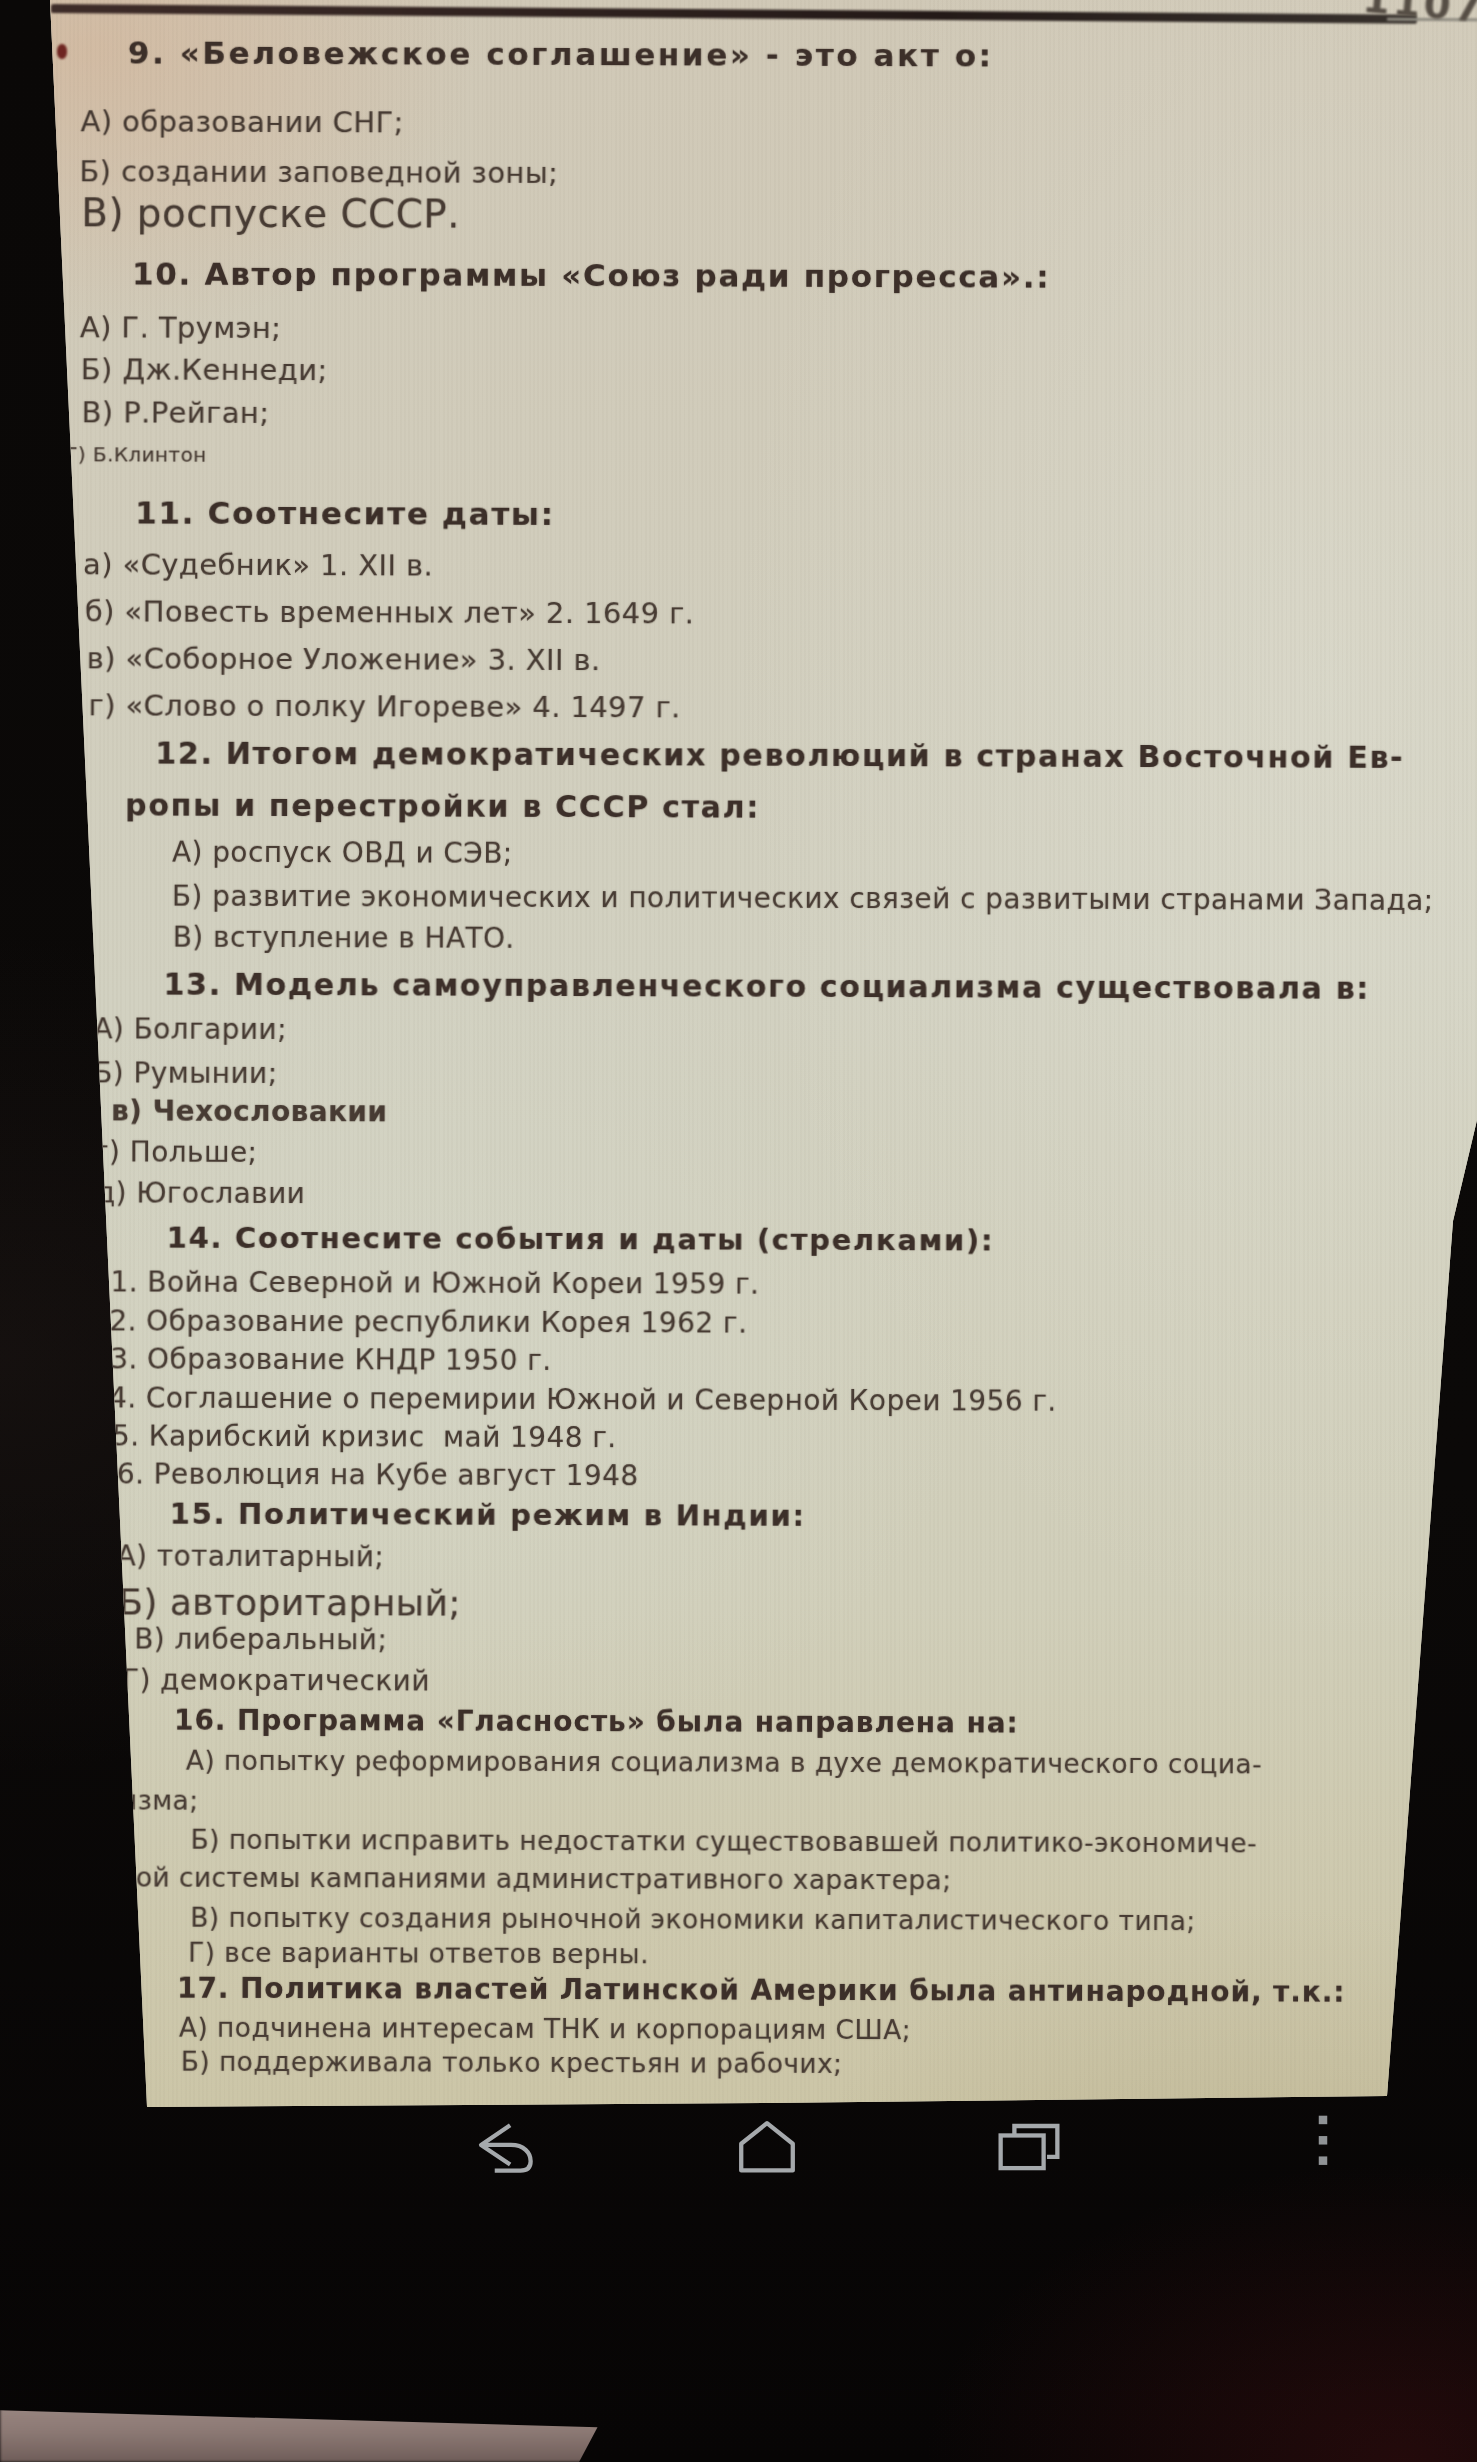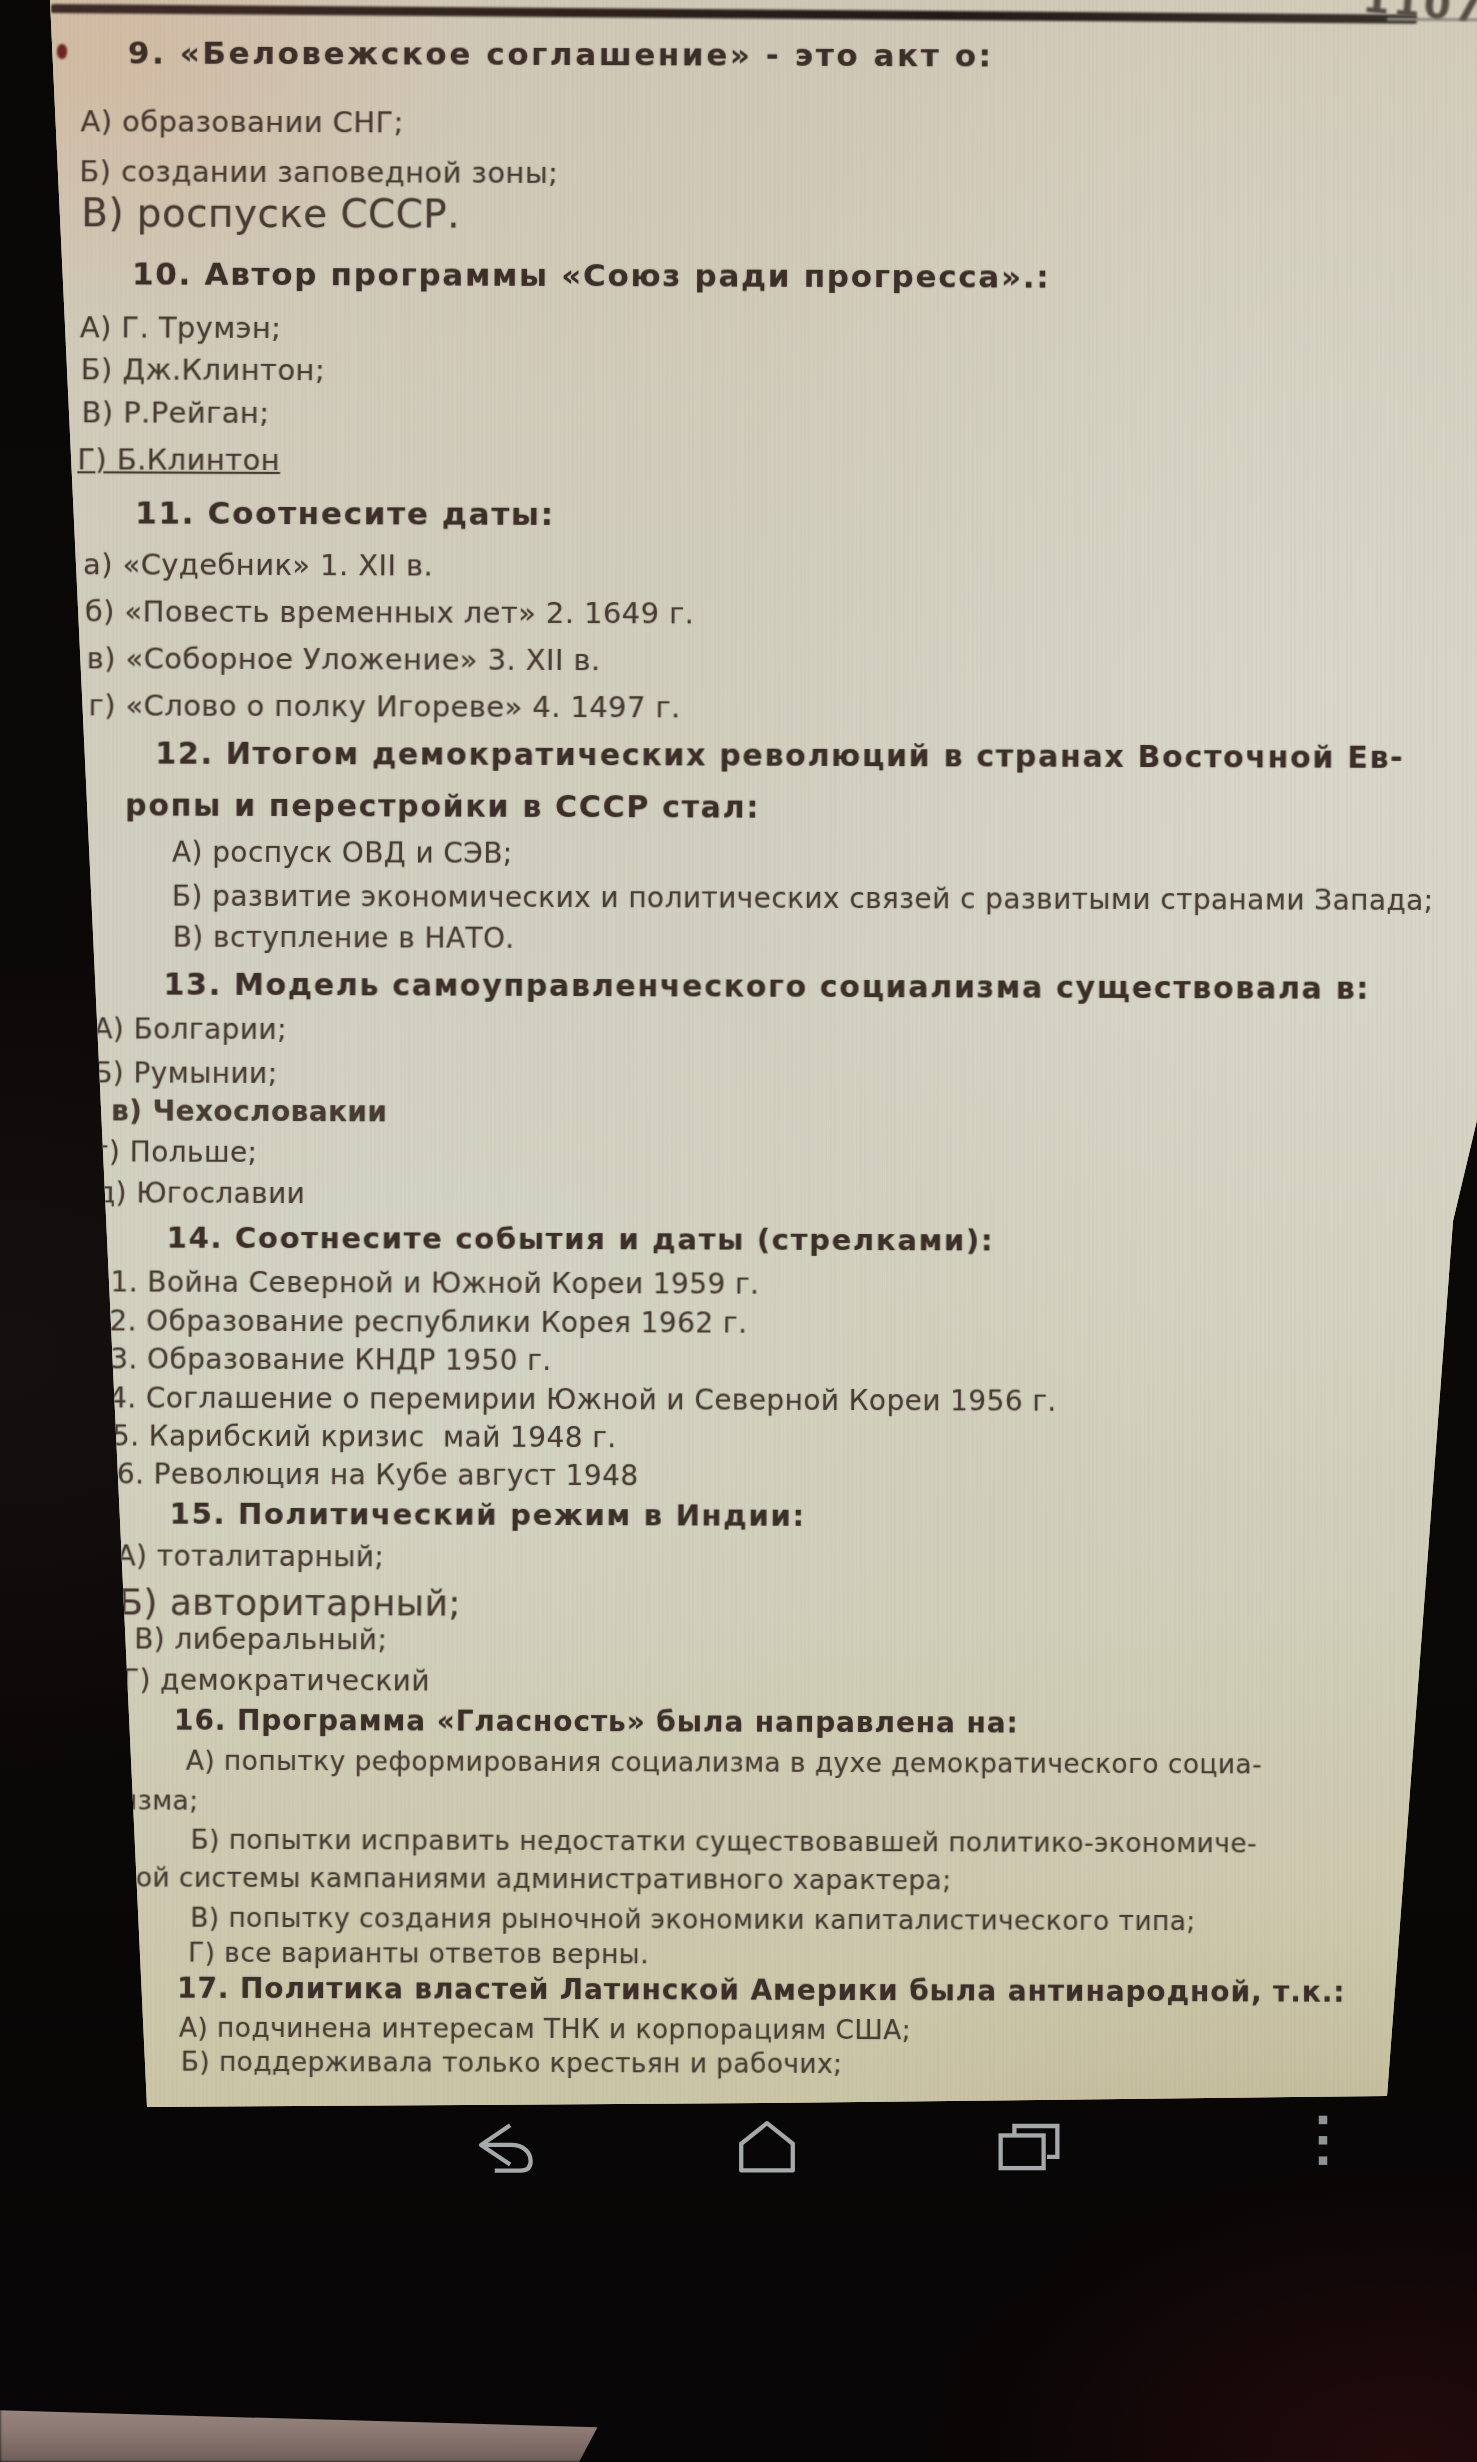--- a/index.html
+++ b/index.html
@@ -73,23 +73,23 @@
     <div id="content">
         <div>
           <div class="line heading" style="left: 128px; top: 34px; font-size: 31px; letter-spacing: 2.6px;">9. «Беловежское соглашение» - это акт о:</div>
           <div class="line" style="left: 81px; top: 104px; font-size: 29px; letter-spacing: 0.4px;">А) образовании СНГ;</div>
           <div class="line" style="left: 80px; top: 154px; font-size: 29px; letter-spacing: 0.4px;">Б) создании заповедной зоны;</div>
           <div class="line" style="left: 82px; top: 190px; font-size: 39px; letter-spacing: 0.4px;">В) роспуске СССР.</div>
         </div>
         <div>
           <div class="line heading" style="left: 133px; top: 255px; font-size: 31px; letter-spacing: 1.7px;">10. Автор программы «Союз ради прогресса».:</div>
           <div class="line" style="left: 81px; top: 310px; font-size: 29px; letter-spacing: 0.4px;">А) Г. Трумэн;</div>
-          <div class="line" style="left: 82px; top: 352px; font-size: 29px; letter-spacing: 0.4px;">Б) Дж.Клинтон;</div>
+          <div class="line" style="left: 82px; top: 352px; font-size: 29px; letter-spacing: 0.4px;">Б) Дж.Кеннеди;</div>
           <div class="line" style="left: 83px; top: 395px; font-size: 29px; letter-spacing: 0.4px;">В) Р.Рейган;</div>
-          <div class="line" style="left: 79px; top: 442px; font-size: 29px; letter-spacing: 0.4px; text-decoration: underline;">Г) Б.Клинтон</div>
+          <div class="line" style="left: 67px; top: 442px; font-size: 20px; letter-spacing: 0.4px;">Г) Б.Клинтон</div>
         </div>
         <div>
           <div class="line heading" style="left: 137px; top: 494px; font-size: 31px; letter-spacing: 1.7px;">11. Соотнесите даты:</div>
           <div class="line" style="left: 85px; top: 547px; font-size: 29px; letter-spacing: 0.4px;">а) «Судебник» 1. XII в.</div>
           <div class="line" style="left: 87px; top: 594px; font-size: 29px; letter-spacing: 0.4px;">б) «Повесть временных лет» 2. 1649 г.</div>
           <div class="line" style="left: 89px; top: 641px; font-size: 29px; letter-spacing: 0.4px;">в) «Соборное Уложение» 3. XII в.</div>
           <div class="line" style="left: 91px; top: 688px; font-size: 29px; letter-spacing: 0.4px;">г) «Слово о полку Игореве» 4. 1497 г.</div>
         </div>
         <div>
           <div class="line heading" style="left: 158px; top: 735px; font-size: 30px; letter-spacing: 1.7px;">12. Итогом демократических революций в странах Восточной Ев-</div>

